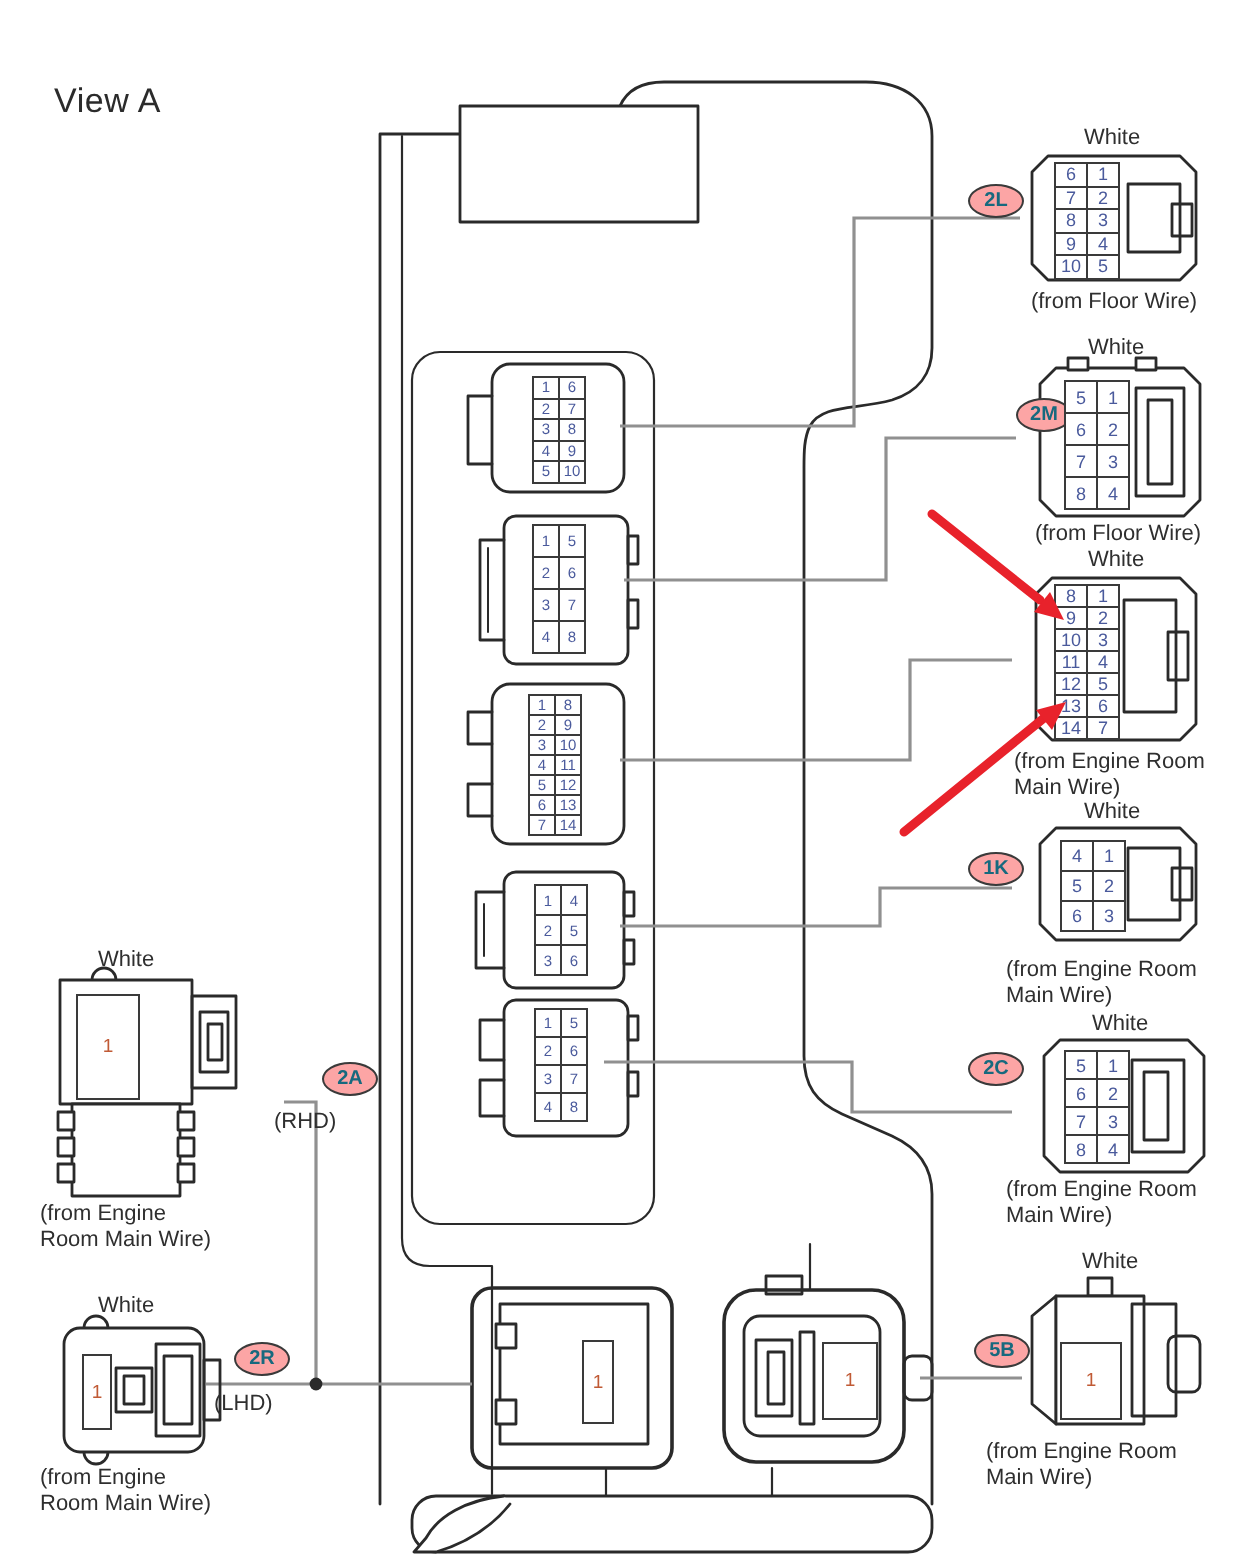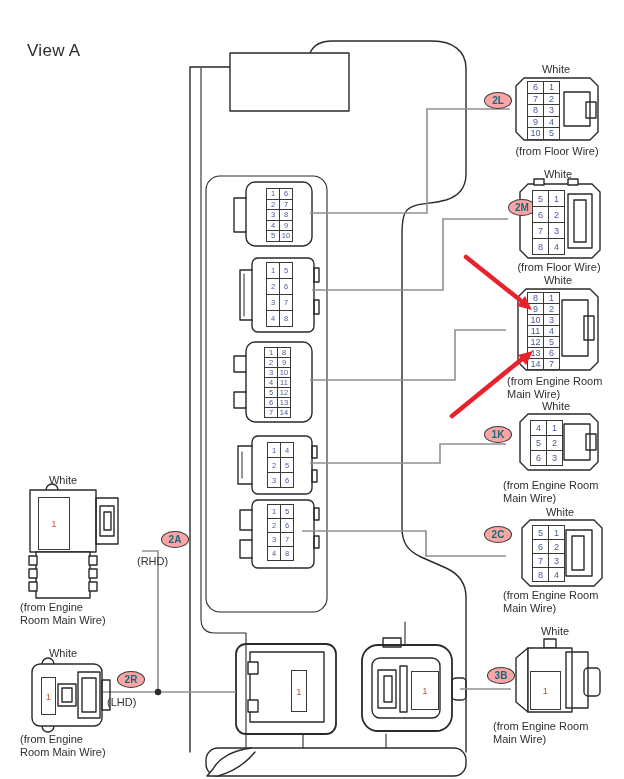--- a/index.html
+++ b/index.html
@@ -177,21 +177,21 @@
   <div class="txt ctr" style="left:518px;top:274px;width:80px;">White</div>
   <div class="txt ctr" style="left:516px;top:400px;width:80px;">White</div>
   <div class="txt ctr" style="left:520px;top:506px;width:80px;">White</div>
   <div class="txt ctr" style="left:515px;top:625px;width:80px;">White</div>
 
   <div class="pill" style="left:484px;top:92px;">2L</div>
   <div class="pill" style="left:508px;top:199px;">2M</div>
   <div class="pill" style="left:484px;top:312px;margin-left:46px;">2D</div>
   <div class="pill" style="left:484px;top:426px;">1K</div>
   <div class="pill" style="left:484px;top:526px;">2C</div>
-  <div class="pill" style="left:487px;top:667px;">3B</div>
+  <div class="pill" style="left:487px;top:667px;">5B</div>
 
   <div class="txt ctr" style="left:498px;top:145px;width:118px;">(from Floor Wire)</div>
   <div class="txt ctr" style="left:500px;top:261px;width:118px;">(from Floor Wire)</div>
   <div class="txt" style="left:507px;top:375px;width:110px;">
     <div>(from Engine Room</div>
     <div>Main Wire)</div>
   </div>
   <div class="txt" style="left:503px;top:479px;width:110px;">
     <div>(from Engine Room</div>
     <div>Main Wire)</div>

